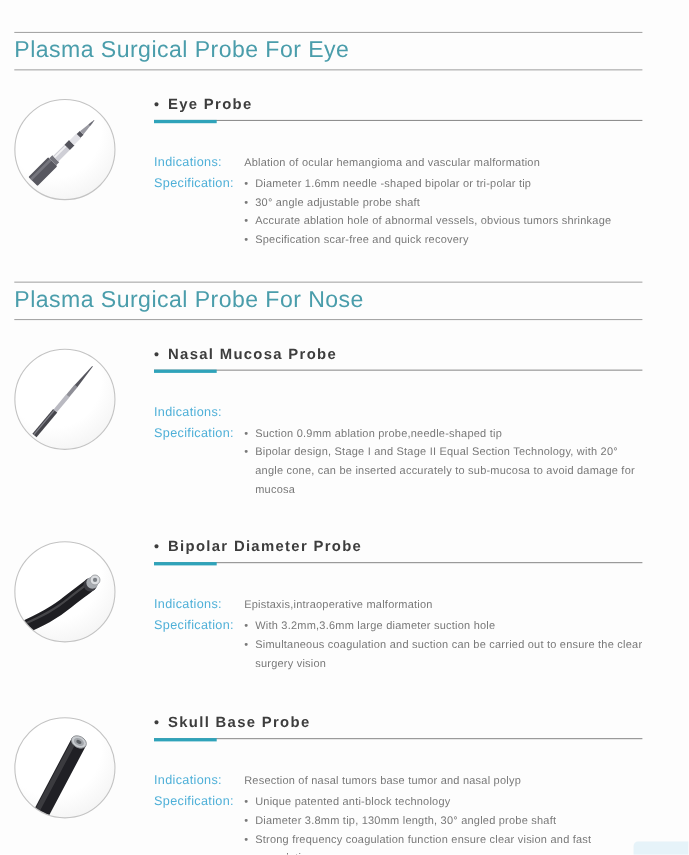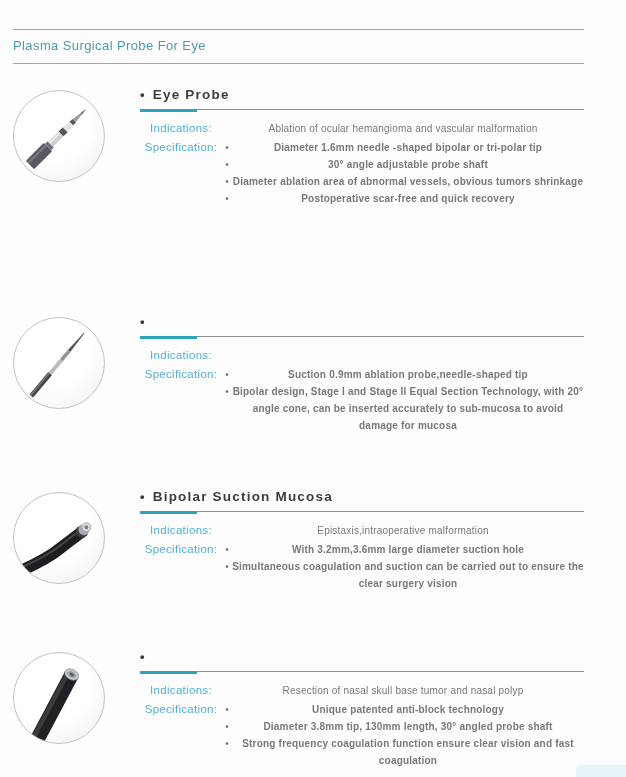--- a/index.html
+++ b/index.html
@@ -14,21 +14,21 @@
     margin: 0 auto;
   }
   .section-header {
     position: absolute;
     left: 13px;
     width: 571px;
     border-top: 1px solid #a6a6a6;
     border-bottom: 1px solid #a6a6a6;
   }
   .section-header h2 {
-    font-size: 13px;
+    font-size: 21px;
     font-weight: normal;
     letter-spacing: 0.4px;
     color: #4a9dab;
     padding: 5px 0 7px 0;
     line-height: 21px;
   }
   .product {
     position: absolute;
     left: 13px;
     width: 571px;
@@ -52,42 +52,42 @@
     font-size: 13.5px;
     font-weight: bold;
     letter-spacing: 1.2px;
     color: #3d3d3d;
     line-height: 18px;
   }
   .title-bullet { margin-right: 7px; font-size: 13px; }
   .title-underline { position: relative; height: 3px; margin-top: 5px; }
   .ul-gray { position: absolute; top: 0; left: 0; right: 0; height: 1px; background: #8f8f8f; }
   .ul-teal { position: absolute; top: 0; left: 0; width: 57px; height: 3px; background: #2fa3ba; }
-  .details { margin-top: 8px; text-align: center; }
+  .details { margin-top: 28px; }
   .detail-row { display: flex; }
   .detail-row.indications { margin-bottom: 2px; }
   .detail-label {
     width: 82px;
     flex: none;
     font-size: 11.5px;
     letter-spacing: 0.3px;
     color: #4fb0d8;
     line-height: 17px;
   }
   .detail-value {
     flex: 1;
     min-width: 0;
     font-size: 10px;
     letter-spacing: 0.2px;
     color: #787878;
     line-height: 17px;
   }
   .spec-item { display: flex; }
   .spec-bullet { width: 10px; flex: none; color: #787878; }
-  .spec-text { flex: 1; min-width: 0; font-weight: bold; }
+  .spec-text { flex: 1; min-width: 0; }
   .corner-chip {
     position: absolute;
     right: -8px;
     bottom: -5px;
     width: 58px;
     height: 17px;
     background: #cfe9f6;
     opacity: 0.5;
     border-radius: 4px;
   }
@@ -140,50 +140,54 @@
             <div class="spec-item">
                 <span class="spec-bullet">•</span>
                 <span class="spec-text">Diameter 1.6mm needle -shaped bipolar or tri-polar tip</span>
               </div>
             <div class="spec-item">
                 <span class="spec-bullet">•</span>
                 <span class="spec-text">30° angle adjustable probe shaft</span>
               </div>
             <div class="spec-item">
                 <span class="spec-bullet">•</span>
-                <span class="spec-text">Diameter ablation area of abnormal vessels, obvious tumors shrinkage</span>
-              </div>
-            <div class="spec-item">
-                <span class="spec-bullet">•</span>
-                <span class="spec-text">Postoperative scar-free and quick recovery</span>
+                <span class="spec-text">Accurate ablation hole of abnormal vessels, obvious tumors shrinkage</span>
+              </div>
+            <div class="spec-item">
+                <span class="spec-bullet">•</span>
+                <span class="spec-text">Specification scar-free and quick recovery</span>
               </div>
           </div>
         </div>
       </div>
     </div>
   </div>
 
+  <div class="section-header" style="top:256px">
+    <h2>Plasma Surgical Probe For Nose</h2>
+  </div>
 
   <div class="product" style="top:313px">
     <div class="photo-col">
       <div class="photo">
         <svg viewBox="0 0 92 92">
           <g transform="rotate(-50 46 46)">
             <rect x="2" y="43.5" width="30" height="5" fill="#46464c"></rect>
             <rect x="2" y="44.4" width="30" height="1.2" fill="#9a9aa2" opacity="0.7"></rect>
             <rect x="32" y="44" width="18" height="4" fill="#b9b9c1"></rect>
             <rect x="50" y="44.2" width="12" height="3.6" fill="#8f8f97"></rect>
             <polygon points="62,44.4 86,45.6 86,46.4 62,47.6" fill="#55555d"></polygon>
           </g>
         </svg>
       </div>
     </div>
     <div class="content-col">
       <div class="title-row">
         <span class="title-bullet">•</span>
+        <span class="title-text">Nasal Mucosa Probe</span>
       </div>
       <div class="title-underline">
         <div class="ul-gray"></div>
         <div class="ul-teal"></div>
       </div>
       <div class="details">
         <div class="detail-row indications">
           <div class="detail-label">Indications:</div>
         </div>
         <div class="detail-row">
@@ -212,21 +216,21 @@
           <circle cx="69.5" cy="39.5" r="6.2" fill="#3c3c42"></circle>
           <circle cx="71.5" cy="37.5" r="5.6" fill="#a9adb2"></circle>
           <circle cx="74" cy="35" r="4.6" fill="#dcdee1" stroke="#96989c" stroke-width="0.8"></circle>
           <circle cx="74" cy="35" r="2" fill="#7d8186"></circle>
         </svg>
       </div>
     </div>
     <div class="content-col">
       <div class="title-row">
         <span class="title-bullet">•</span>
-        <span class="title-text">Bipolar Suction Mucosa</span>
+        <span class="title-text">Bipolar Diameter Probe</span>
       </div>
       <div class="title-underline">
         <div class="ul-gray"></div>
         <div class="ul-teal"></div>
       </div>
       <div class="details">
         <div class="detail-row indications">
           <div class="detail-label">Indications:</div>
           <div class="detail-value">Epistaxis,intraoperative malformation</div>
         </div>
@@ -257,29 +261,30 @@
             <ellipse cx="59" cy="22" rx="7.4" ry="5.2" fill="#c9ccd0" stroke="#8d9094" stroke-width="0.8"></ellipse>
             <ellipse cx="59" cy="22" rx="5" ry="3.3" fill="#a2a6ab"></ellipse>
             <ellipse cx="59" cy="22" rx="2.6" ry="1.6" fill="#5c6065"></ellipse>
           </g>
         </svg>
       </div>
     </div>
     <div class="content-col">
       <div class="title-row">
         <span class="title-bullet">•</span>
+        <span class="title-text">Skull Base Probe</span>
       </div>
       <div class="title-underline">
         <div class="ul-gray"></div>
         <div class="ul-teal"></div>
       </div>
       <div class="details">
         <div class="detail-row indications">
           <div class="detail-label">Indications:</div>
-          <div class="detail-value">Resection of nasal skull base tumor and nasal polyp</div>
+          <div class="detail-value">Resection of nasal tumors base tumor and nasal polyp</div>
         </div>
         <div class="detail-row">
           <div class="detail-label">Specification:</div>
           <div class="detail-value">
             <div class="spec-item">
                 <span class="spec-bullet">•</span>
                 <span class="spec-text">Unique patented anti-block technology</span>
               </div>
             <div class="spec-item">
                 <span class="spec-bullet">•</span>

